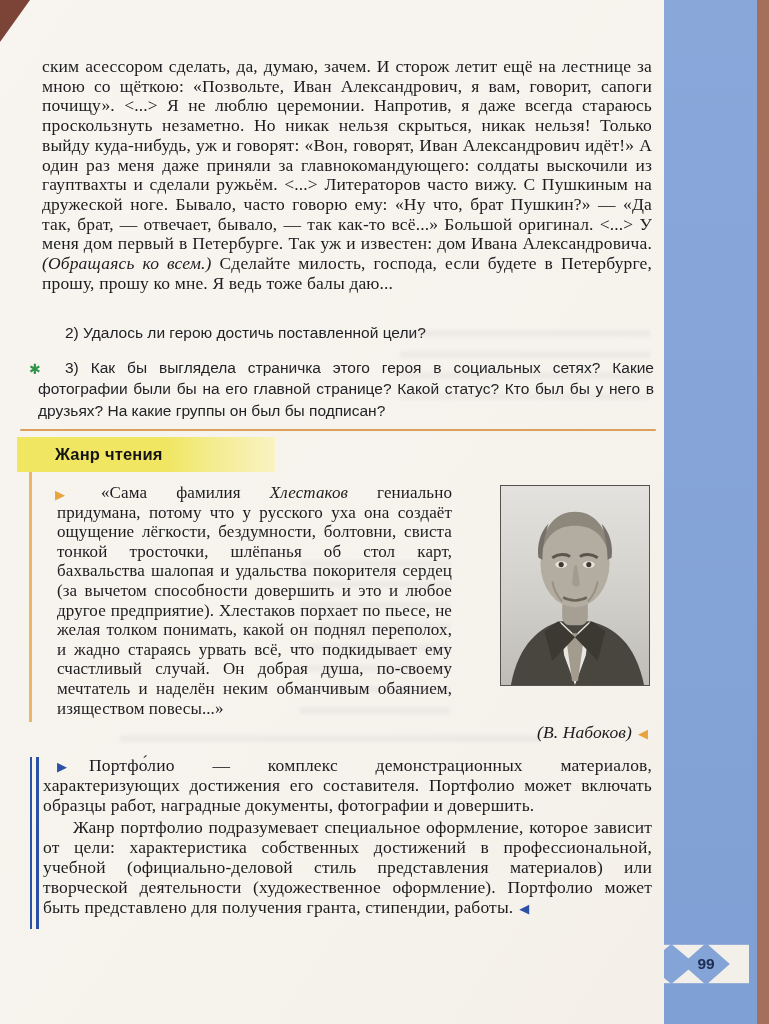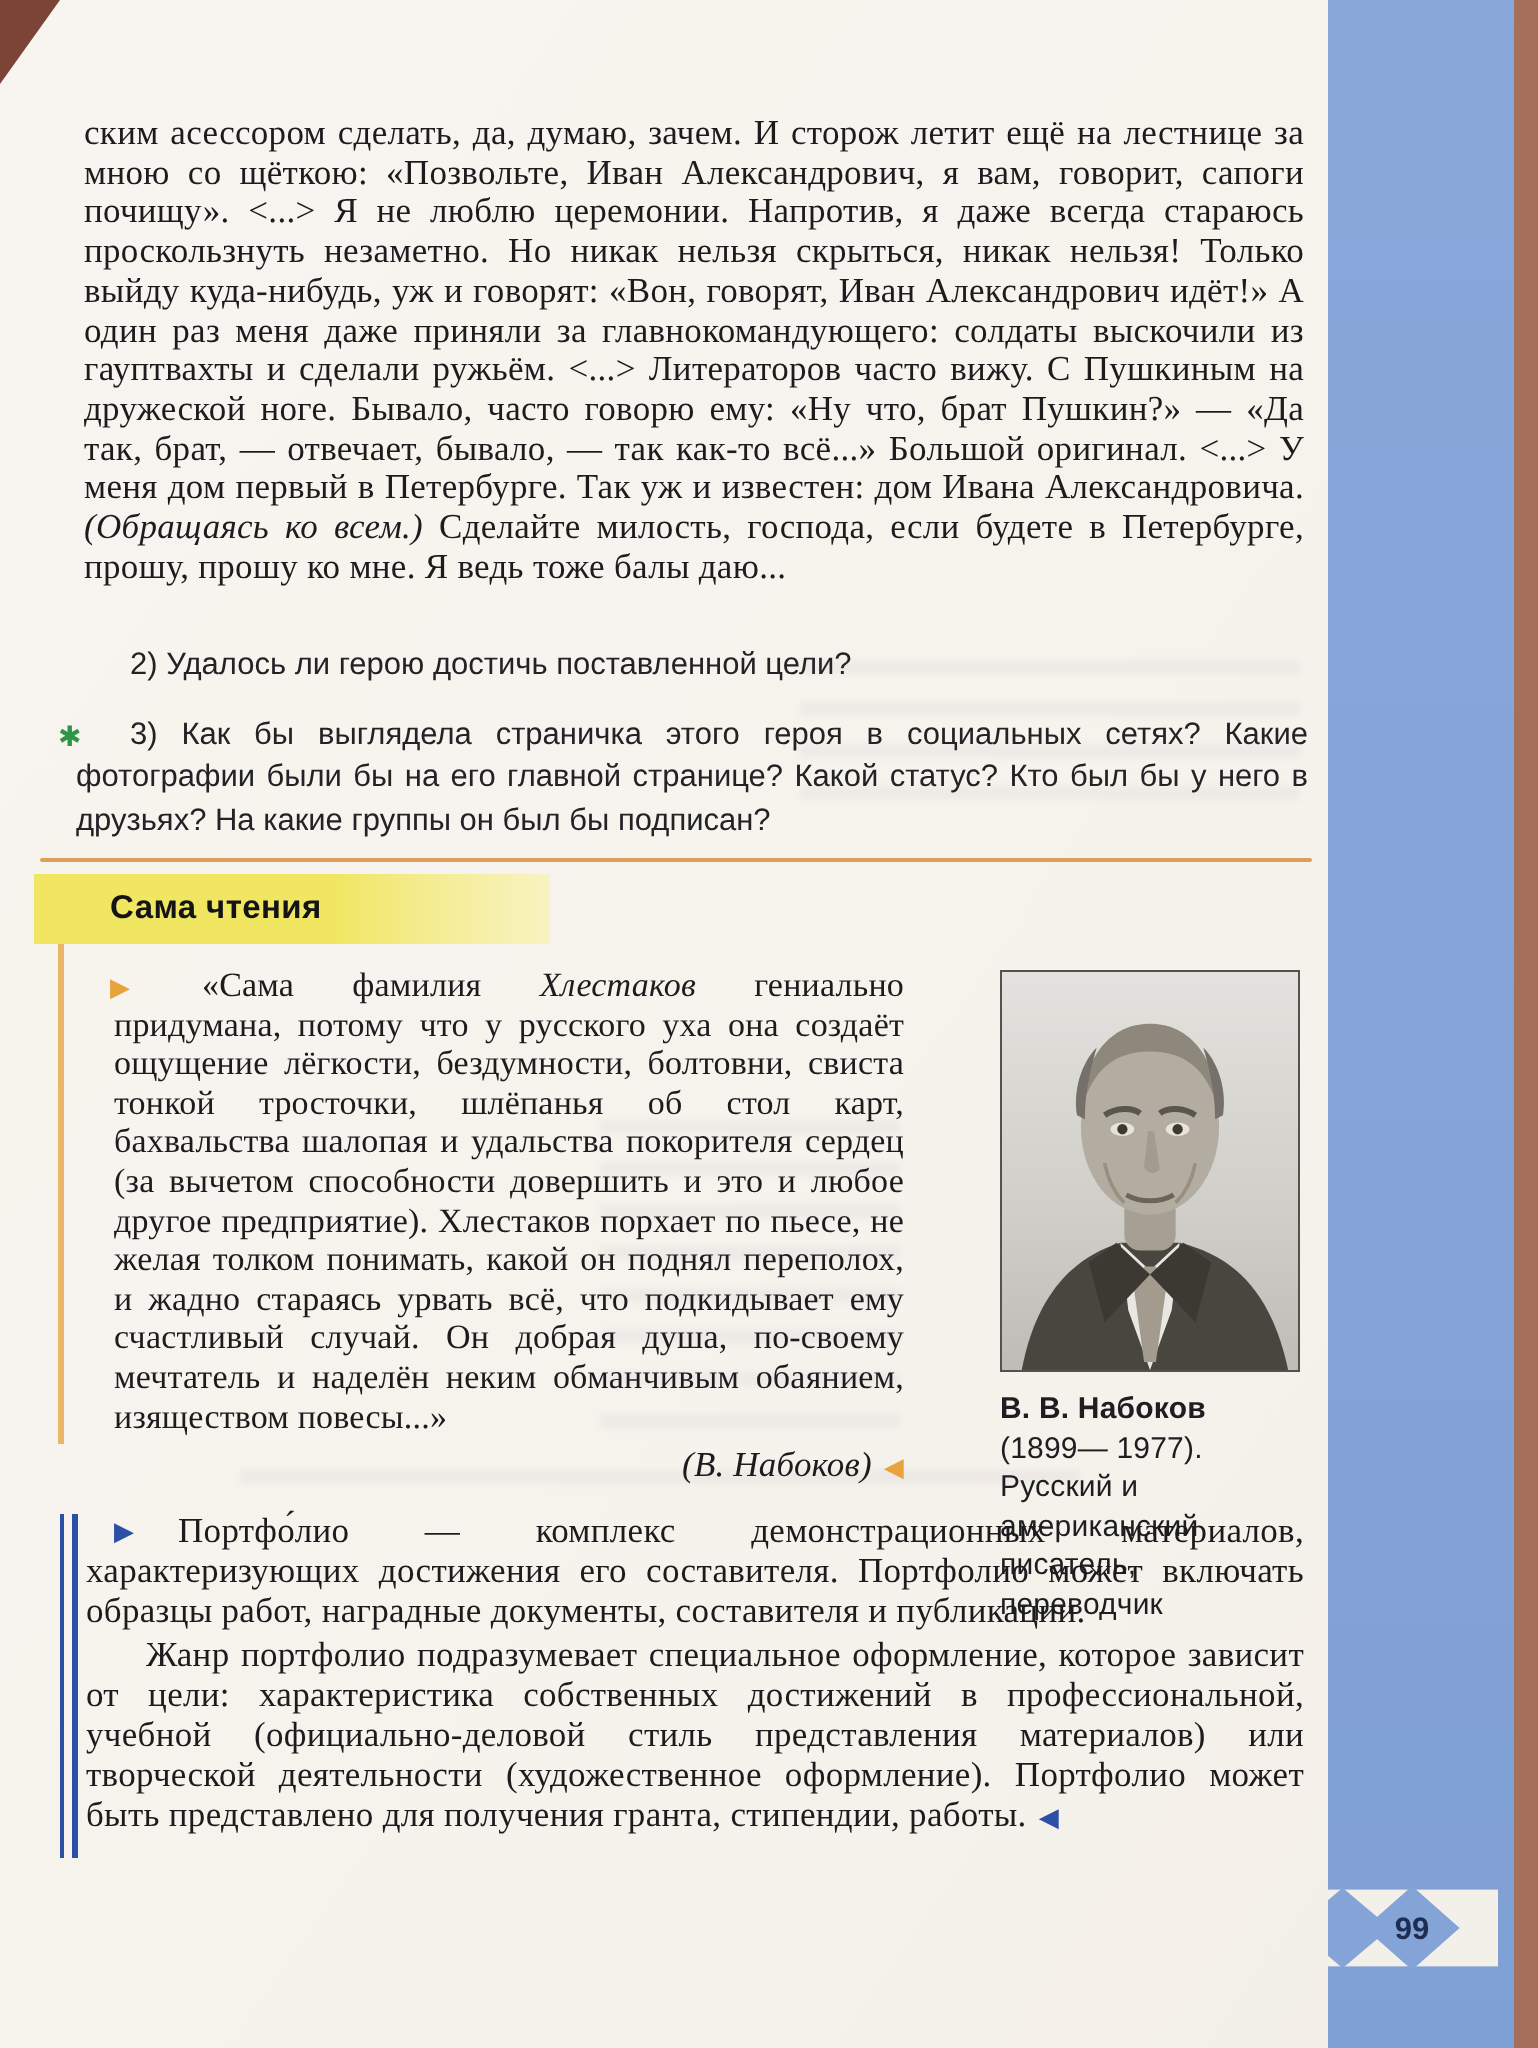--- a/index.html
+++ b/index.html
@@ -133,21 +133,21 @@
     <p class="question">2) Удалось ли герою достичь поставленной цели?</p>
     <p class="question"><span class="q-marker">✱</span><span>3) Как бы выглядела страничка этого героя в социальных сетях? Какие фотографии были бы на его главной странице? Какой статус? Кто был бы у него в друзьях? На какие группы он был бы подписан?</span></p>
   </div>
 
   <div class="bleed" style="left:400px;top:330px;width:250px;height:80px;"></div>
   <div class="bleed" style="left:300px;top:560px;width:150px;height:160px;"></div>
   <div class="bleed" style="left:120px;top:735px;width:420px;height:18px;"></div>
 
   <div class="rc-top-rule"></div>
   <div class="rc-header">
-    <span class="rc-header-label">Сама чтения</span>
+    <span class="rc-header-label">Жанр чтения</span>
   </div>
   <div class="rc-left-rule"></div>
 
   <div class="quote-wrap">
 
     <div class="photo-box">
       <div class="photo-frame">
         <svg viewBox="0 0 150 200" preserveAspectRatio="none">
           <defs>
             <linearGradient id="bgph" x1="0" y1="0" x2="0" y2="1">
@@ -177,33 +177,30 @@
           <ellipse cx="89" cy="79" rx="6" ry="3.4" fill="#e7e3da"></ellipse>
           <circle cx="61" cy="79" r="2.6" fill="#3e3a33"></circle>
           <circle cx="89" cy="79" r="2.6" fill="#3e3a33"></circle>
 
           <path d="M74,80 L72,98 C74,102 78,102 80,99 L77,80" fill="#a29b8e"></path>
           <path d="M63,112 C70,116 80,116 87,112" stroke="#6b6558" stroke-width="2.5" fill="none"></path>
           <path d="M52,96 C54,106 58,112 62,116" stroke="#998f80" stroke-width="1.8" fill="none"></path>
           <path d="M98,96 C96,106 92,112 88,116" stroke="#998f80" stroke-width="1.8" fill="none"></path>
         </svg>
       </div>
-      <div class="photo-caption">
-        <span class="cap-name">В. В. Набоков</span><span>(1899— 1977). Русский и американский писатель, переводчик</span>
-      </div>
     </div>
 
     <p class="quote-text"><span class="quote-bullet">▶</span><span>«Сама фамилия </span><span class="quote-name">Хлестаков</span><span> гениально придумана, потому что у русского уха она создаёт ощущение лёгкости, бездумности, болтовни, свиста тонкой тросточки, шлёпанья об стол карт, бахвальства шалопая и удальства покорителя сердец (за вычетом способности довершить и это и любое другое предприятие). Хлестаков порхает по пьесе, не желая толком понимать, какой он поднял переполох, и жадно стараясь урвать всё, что подкидывает ему счастливый случай. Он добрая душа, по-своему мечтатель и наделён неким обманчивым обаянием, изяществом повесы...»</span></p>
 
     <div class="attribution"><span>(В. Набоков)</span><span class="attr-arrow">◀</span></div>
   </div>
 
   <div class="portfolio">
     <div class="pf-rule"></div>
-    <p class="pf-p1"><span class="pf-bullet">▶</span><span class="pf-term">Портфо́лио</span><span> — комплекс демонстрационных материалов, характеризующих достижения его составителя. Портфолио может включать образцы работ, наградные документы, составителя и публикации.</span></p>
+    <p class="pf-p1"><span class="pf-bullet">▶</span><span class="pf-term">Портфо́лио</span><span> — комплекс демонстрационных материалов, характеризующих достижения его составителя. Портфолио может включать образцы работ, наградные документы, фотографии и довершить.</span></p>
     <p class="pf-p2"><span>Жанр портфолио подразумевает специальное оформление, которое зависит от цели: характеристика собственных достижений в профессиональной, учебной (официально-деловой стиль представления материалов) или творческой деятельности (художественное оформление). Портфолио может быть представлено для получения гранта, стипендии, работы.</span><span class="pf-end-arrow">◀</span></p>
   </div>
 
   <div class="corner-shadow"></div>
 </div>
 
 <div class="blue-strip"></div>
 <div class="page-badge">
   <svg viewBox="0 0 93 46">
     <rect x="0" y="2" width="93" height="42" fill="#f3f0ea"></rect>

